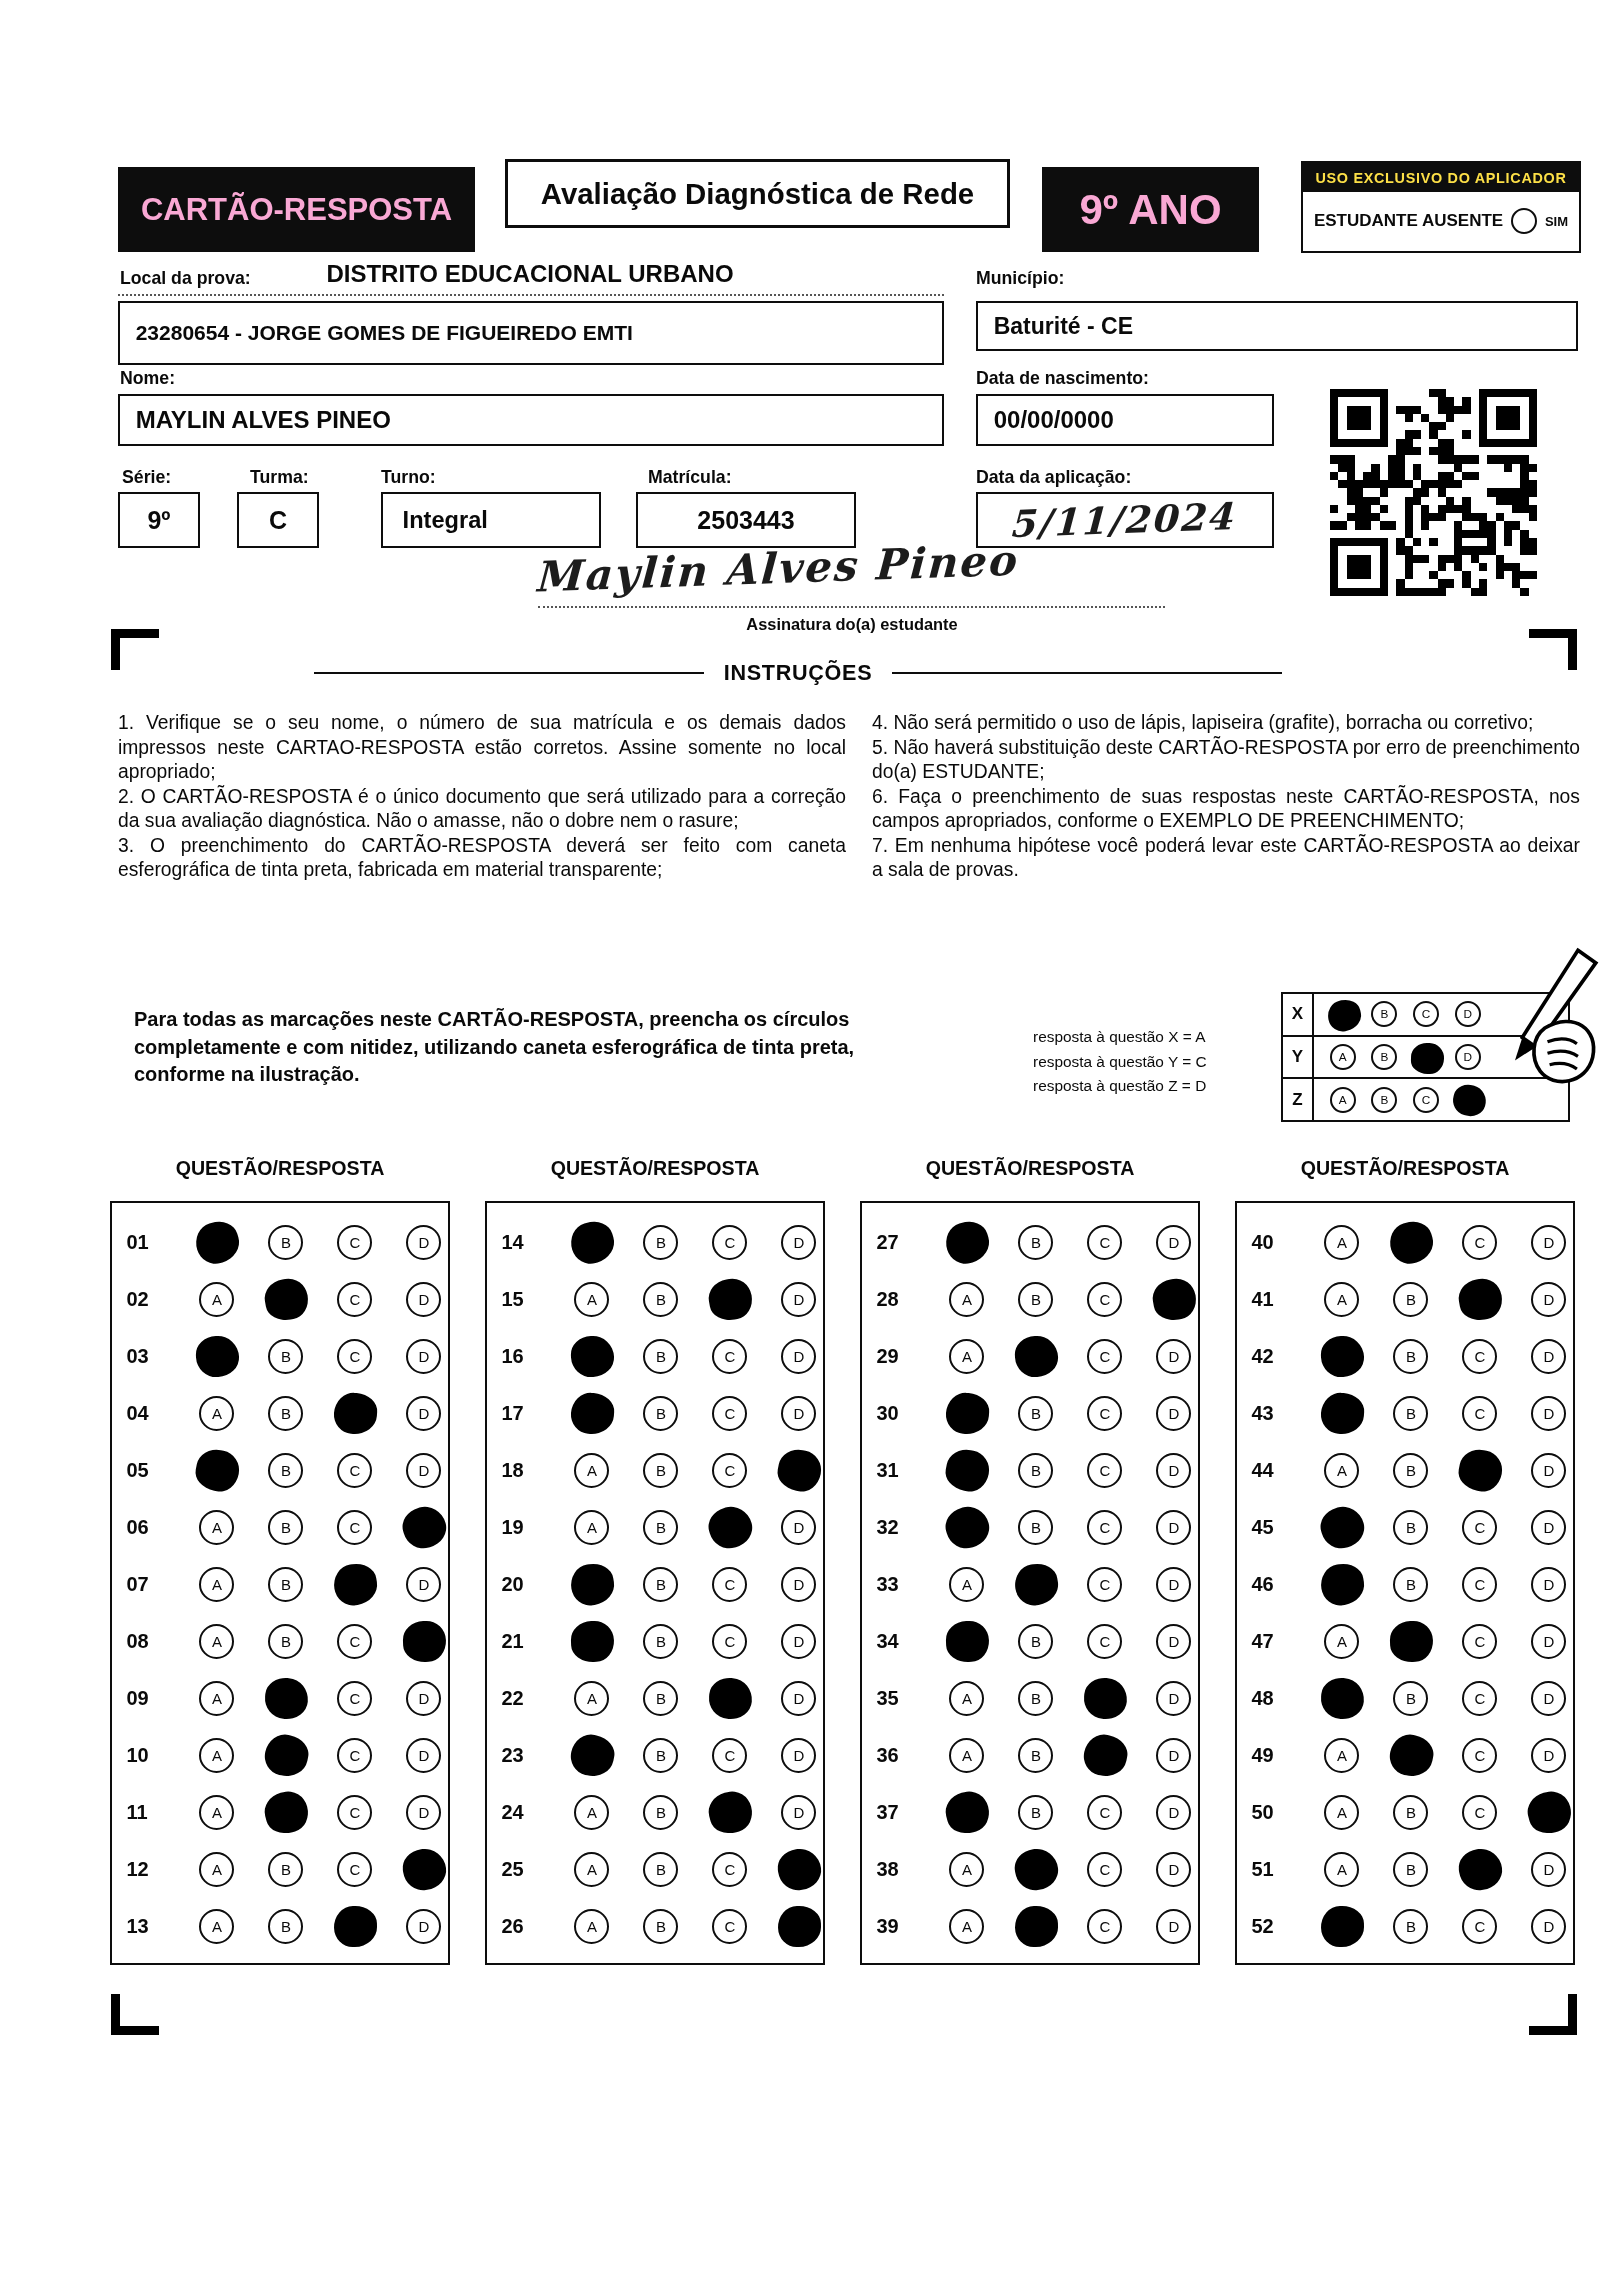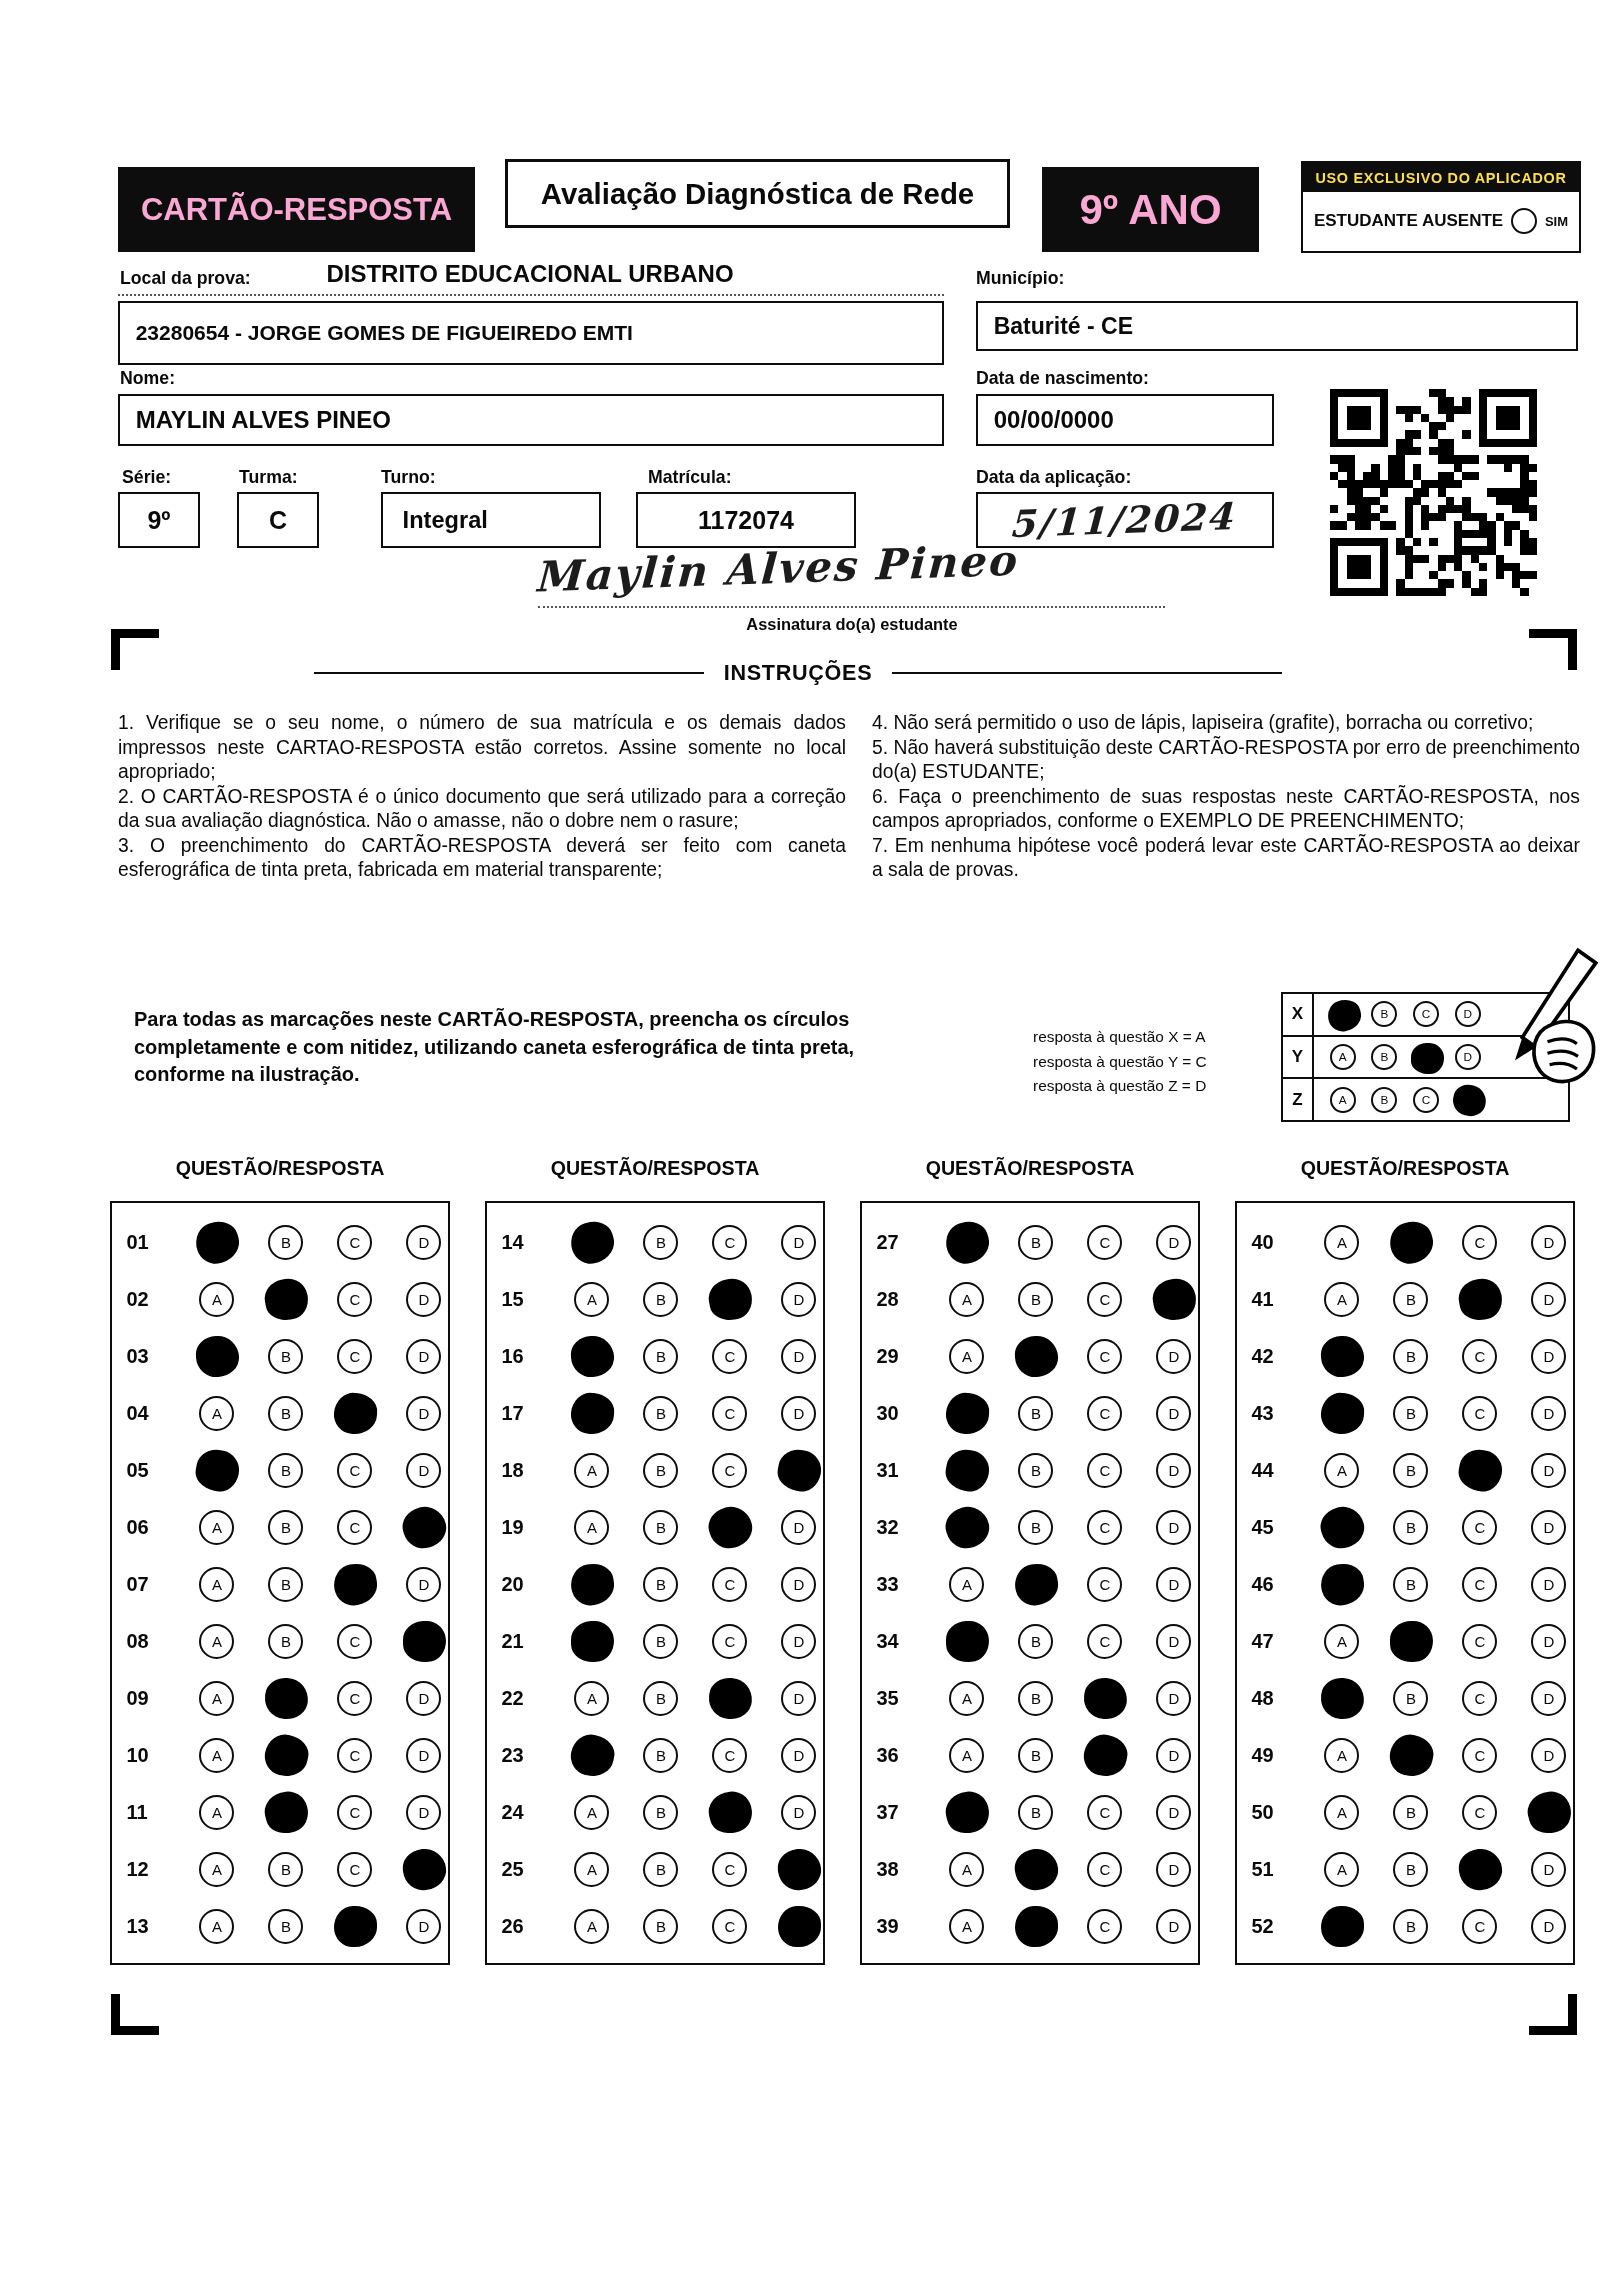--- a/index.html
+++ b/index.html
@@ -39,21 +39,21 @@
   #local-dots { position:absolute; left:118px; top:294px; width:826px; border-bottom:2.6px dotted #555; }
   #municipio-label { left:976px; top:268px; }
   #school-box { left:118px; top:301px; width:826px; height:64px; padding-left:15.7px; font-size:21px; }
   #municipio-box { left:976px; top:301px; width:602px; height:50px; padding-left:15.7px; font-size:23px; }
   #nome-label { left:120px; top:368px; }
   #nascimento-label { left:976px; top:368px; }
   #nome-box { left:118px; top:394px; width:826px; height:52px; padding-left:15.7px; font-size:24px; }
   #nascimento-box { left:976px; top:394px; width:298px; height:52px; padding-left:15.7px; font-size:24px; }
   #qr-code { position:absolute; left:1330px; top:389px; width:207px; height:207px; }
   #serie-label { left:122px; top:467px; }
-  #turma-label { left:239px; top:467px;text-align:center; }
+  #turma-label { left:250px; top:467px;text-align:center; }
   #turno-label { left:381px; top:467px; }
   #matricula-label { left:648px; top:467px; }
   #aplicacao-label { left:976px; top:467px; }
   #serie-box { left:118px; top:492px; width:82px; height:56px; justify-content:center; font-size:25px; }
   #turma-box { left:237px; top:492px; width:82px; height:56px; justify-content:center; font-size:25px; }
   #turno-box { left:381px; top:492px; width:220px; height:56px; padding-left:19.6px; font-size:23.6px; }
   #matricula-box { left:636px; top:492px; width:220px; height:56px; justify-content:center; font-size:25px; }
   #aplicacao-box { left:976px; top:492px; width:298px; height:56px; justify-content:center; }
   .handwriting {
     font-family:"DejaVu Serif", serif; font-style:italic; color:#1c1c1c;
@@ -363,21 +363,21 @@
       </svg></div>
 
   <span class="lbl" id="serie-label">Série:</span>
   <span class="lbl" id="turma-label">Turma:</span>
   <span class="lbl" id="turno-label">Turno:</span>
   <span class="lbl" id="matricula-label">Matrícula:</span>
   <span class="lbl" id="aplicacao-label">Data da aplicação:</span>
   <div class="fbox" id="serie-box">9º</div>
   <div class="fbox" id="turma-box">C</div>
   <div class="fbox" id="turno-box">Integral</div>
-  <div class="fbox" id="matricula-box">1172074</div>
+  <div class="fbox" id="matricula-box">2503443</div>
   <div class="fbox" id="aplicacao-box">
     <span class="handwriting" id="aplicacao-value">5/11/2024</span>
   </div>
 
   <div class="handwriting" id="sig-value">Maylin Alves Pineo</div>
   <div id="sig-dots"></div>
   <div id="sig-label">Assinatura do(a) estudante</div>
 
   <div class="bracket" id="br-tl"></div>
   <div class="bracket" id="br-tr"></div>

